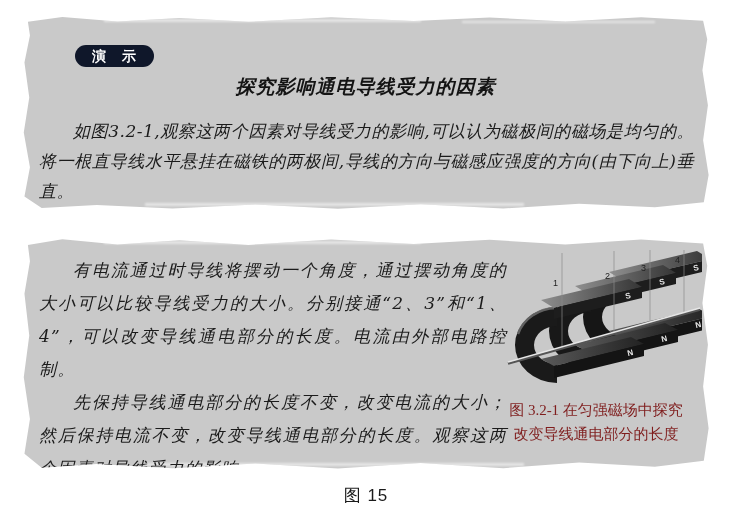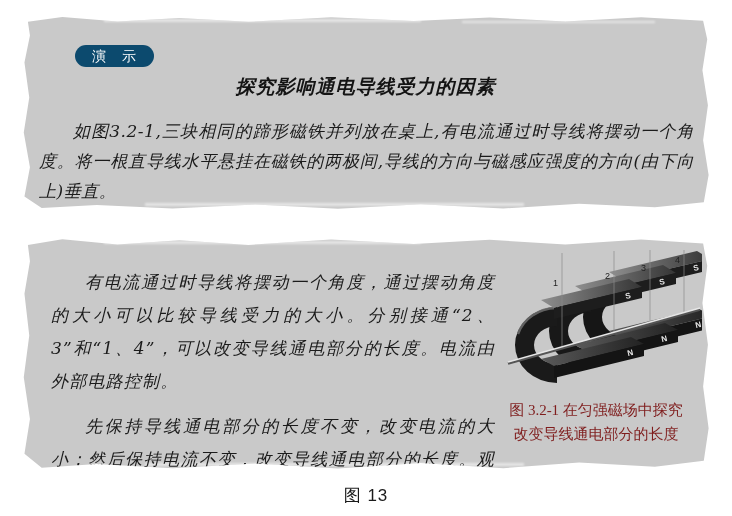--- a/index.html
+++ b/index.html
@@ -15,41 +15,41 @@
       .5% 93%,1.3% 78%,.4% 60%,1.2% 42%,.5% 24%,1.3% 10%);
   }
   .panel-1{left:21px;top:16px;width:689px;height:194px;}
   .panel-2{left:21px;top:238px;width:689px;height:232px;}
   .streak{position:absolute;background:rgba(255,255,255,.55);filter:blur(1px);pointer-events:none;}
   .streak.t1{left:12%;top:3px;width:46%;height:3px;}
   .streak.t2{left:64%;top:5px;width:28%;height:2px;}
   .streak.b1{left:18%;bottom:4px;width:55%;height:3px;}
   .badge{
     position:absolute;left:54px;top:29px;height:22px;line-height:22px;
-    padding:0 17px;background:#0c4a6e;border-radius:13px;
-    color:#ffffff;font-weight:normal;font-size:14px;letter-spacing:1px;
+    padding:0 17px;background:#0f172a;border-radius:13px;
+    color:#ffffff;font-weight:bold;font-size:14px;letter-spacing:1px;
   }
   .demo-title{
     position:absolute;left:0;right:0;top:58px;text-align:center;
     font-size:19px;font-weight:bold;color:#141414;letter-spacing:1px;font-style:italic;
   }
   .kai{
     font-family:"DejaVu Serif","Liberation Serif",serif;font-style:italic;
     color:#1b1b1b;
   }
   .p1-para{
     position:absolute;left:18px;right:16px;top:100px;
     font-size:17px;line-height:30px;text-indent:2em;text-align:justify;
     letter-spacing:.5px;margin:0;
   }
   .p2-text{
     position:absolute;left:18px;top:16px;width:468px;
     font-size:17px;line-height:33px;text-align:justify;letter-spacing:1.2px;
   }
-  .p2-text p{margin:12px;text-indent:2em;}
+  .p2-text p{margin:0;text-indent:2em;}
   .figure{position:absolute;right:8px;top:12px;width:200px;}
   .figure svg{display:block;}
   .fig-caption{
     position:absolute;right:14px;top:160px;width:200px;text-align:center;
     font-family:"Liberation Serif","DejaVu Serif",serif;font-style:normal;
     font-size:15px;line-height:24px;color:#7f1d1d;
   }
   .bottom-caption{
     position:absolute;left:0;right:0;top:484px;text-align:center;
     font-size:17px;color:#1a1a1a;letter-spacing:1px;
@@ -62,21 +62,21 @@
 
   <div class="panel panel-1">
     <div class="streak t1"></div>
     <div class="streak t2"></div>
     <div class="streak b1"></div>
 
     <div class="badge">演　示</div>
 
     <div class="demo-title">探究影响通电导线受力的因素</div>
 
-    <p class="p1-para kai">如图3.2-1,三块相同的蹄形磁铁并列放在桌上,有电流通过时导线将摆动一个角度。将一根直导线水平悬挂在磁铁的两极间,导线的方向与磁感应强度的方向(由下向上)垂直。</p>
+    <p class="p1-para kai">如图3.2-1,观察这两个因素对导线受力的影响,可以认为磁极间的磁场是均匀的。将一根直导线水平悬挂在磁铁的两极间,导线的方向与磁感应强度的方向(由下向上)垂直。</p>
   </div>
 
   <div class="panel panel-2">
     <div class="streak t1"></div>
     <div class="streak b1"></div>
 
     <div class="p2-text kai">
       <p>有电流通过时导线将摆动一个角度，通过摆动角度的大小可以比较导线受力的大小。分别接通“2、3”和“1、4”，可以改变导线通电部分的长度。电流由外部电路控制。</p>
       <p>先保持导线通电部分的长度不变，改变电流的大小；然后保持电流不变，改变导线通电部分的长度。观察这两个因素对导线受力的影响。</p>
     </div>
@@ -144,15 +144,15 @@
         </g>
       </svg>
     </div>
 
     <div class="fig-caption">
       <div>图 3.2-1 在匀强磁场中探究</div>
       <div>改变导线通电部分的长度</div>
     </div>
   </div>
 
-  <div class="bottom-caption">图 13</div>
+  <div class="bottom-caption">图 15</div>
 
 </div>
 
 </body></html>

